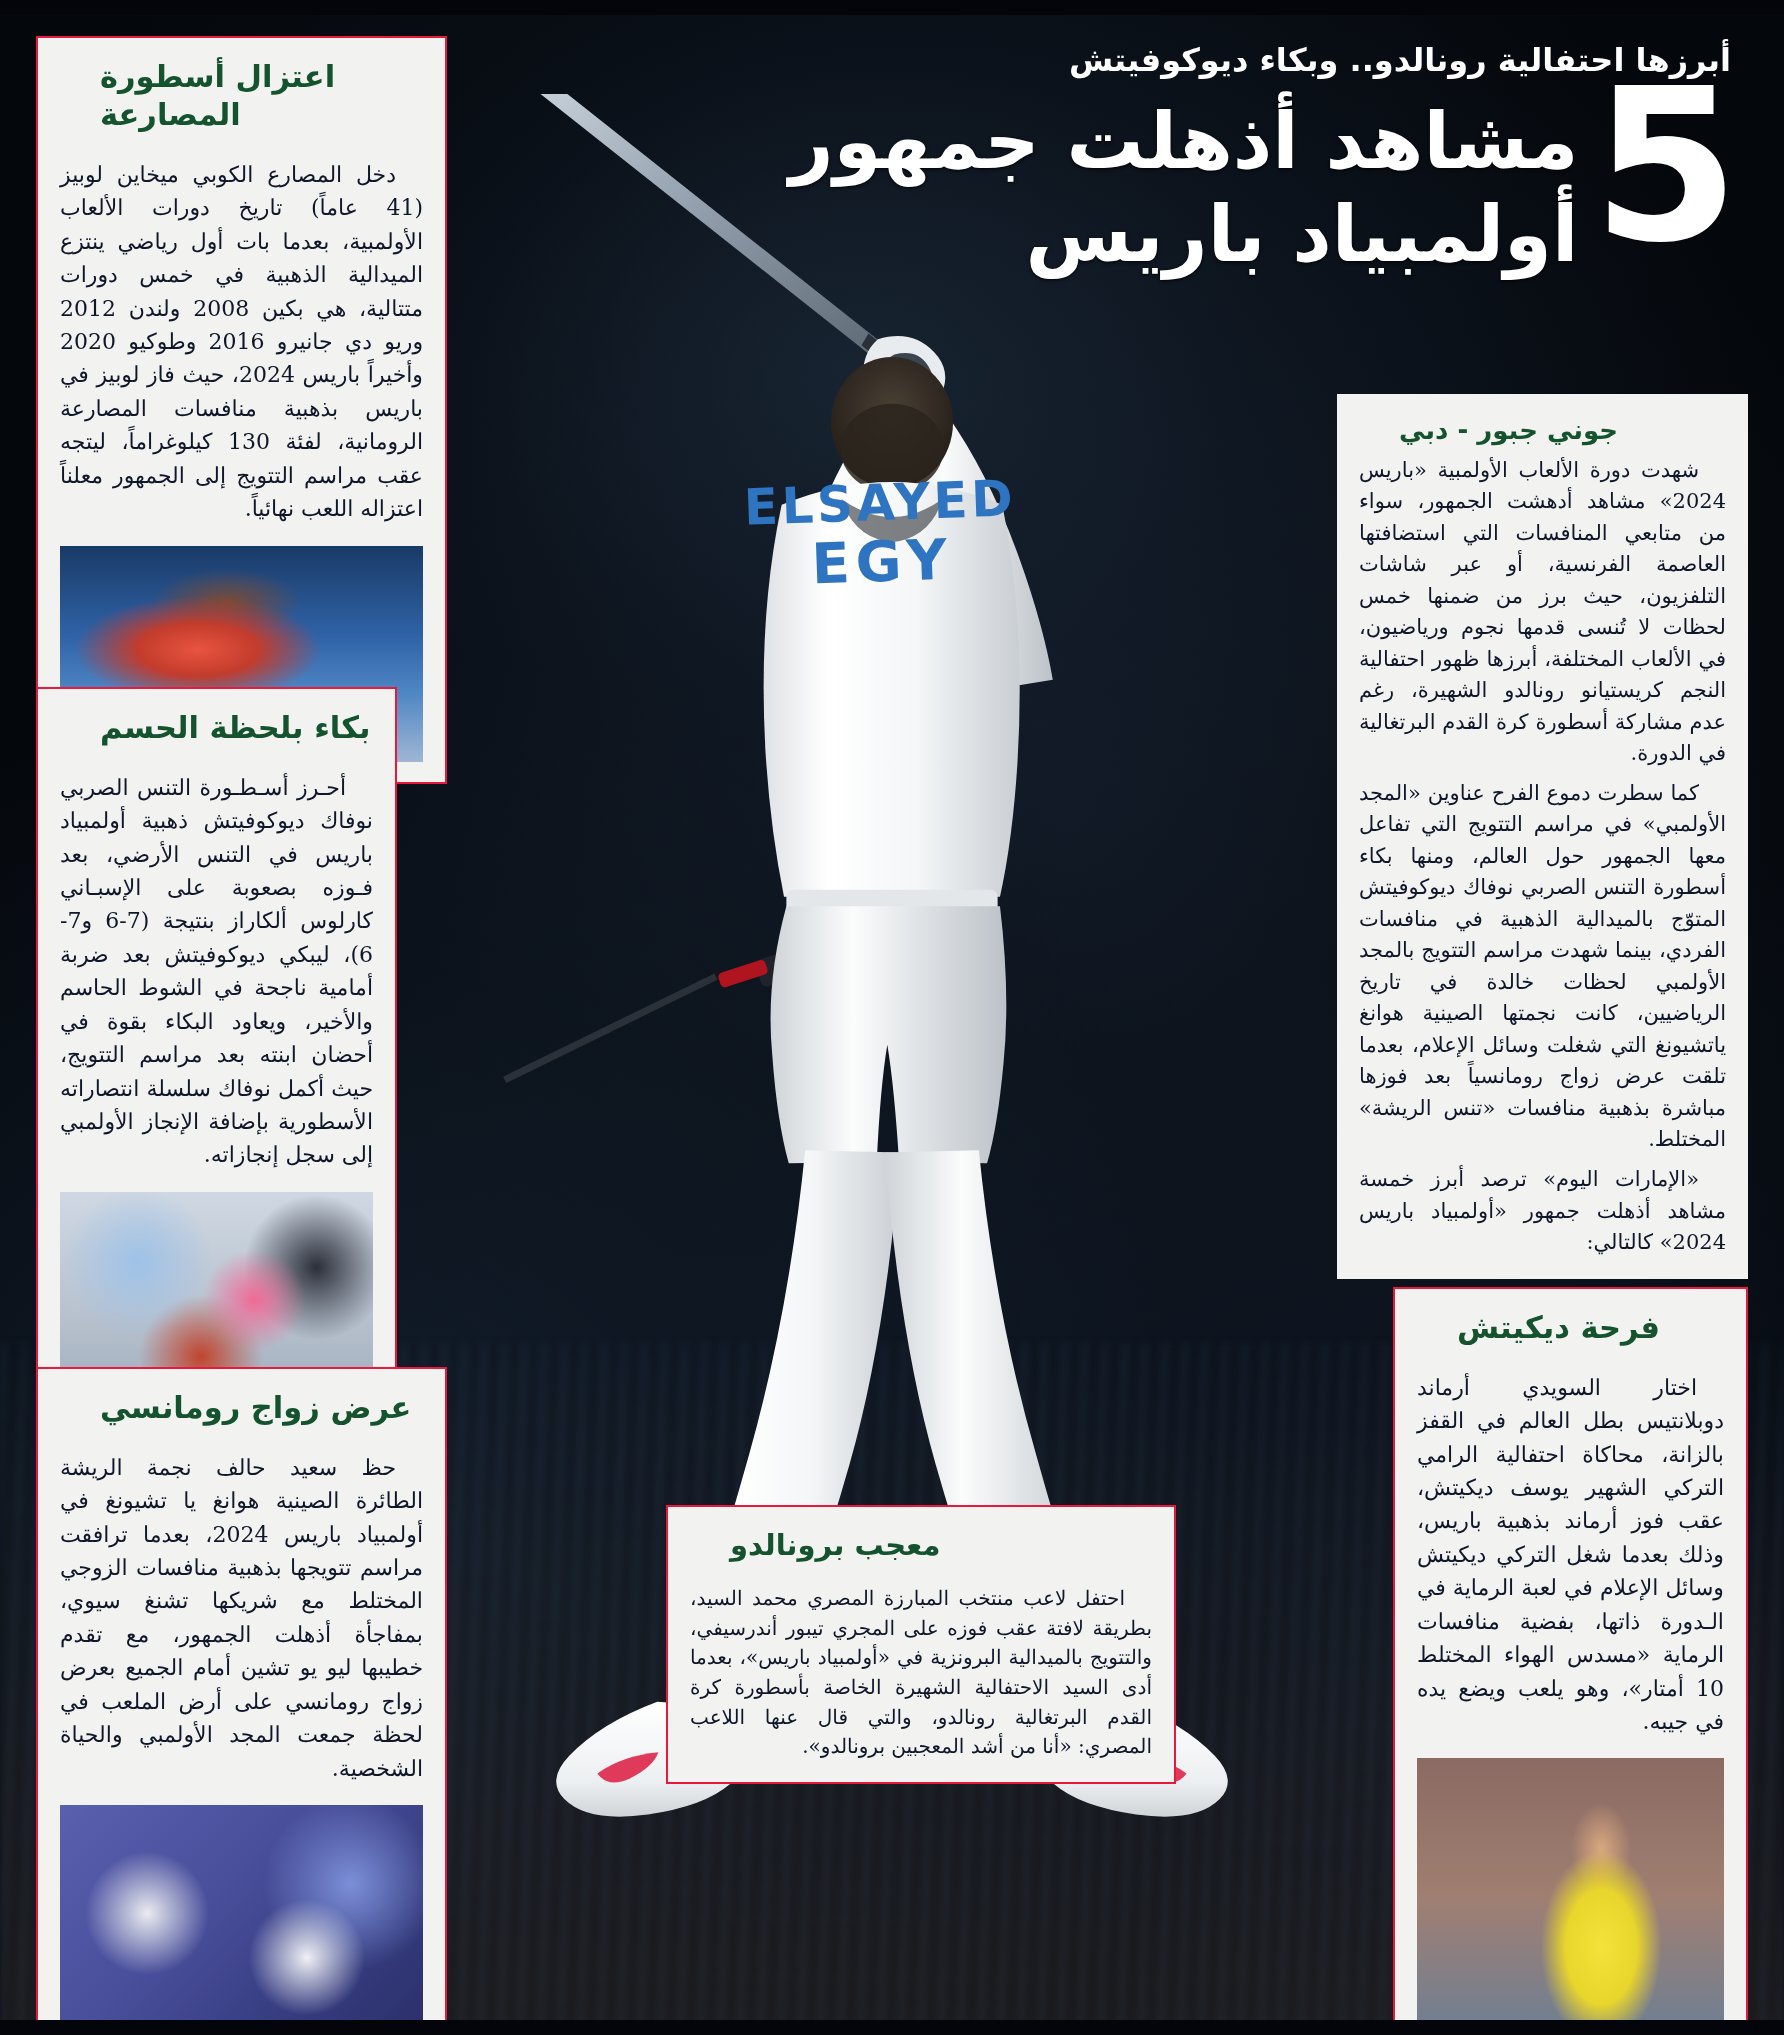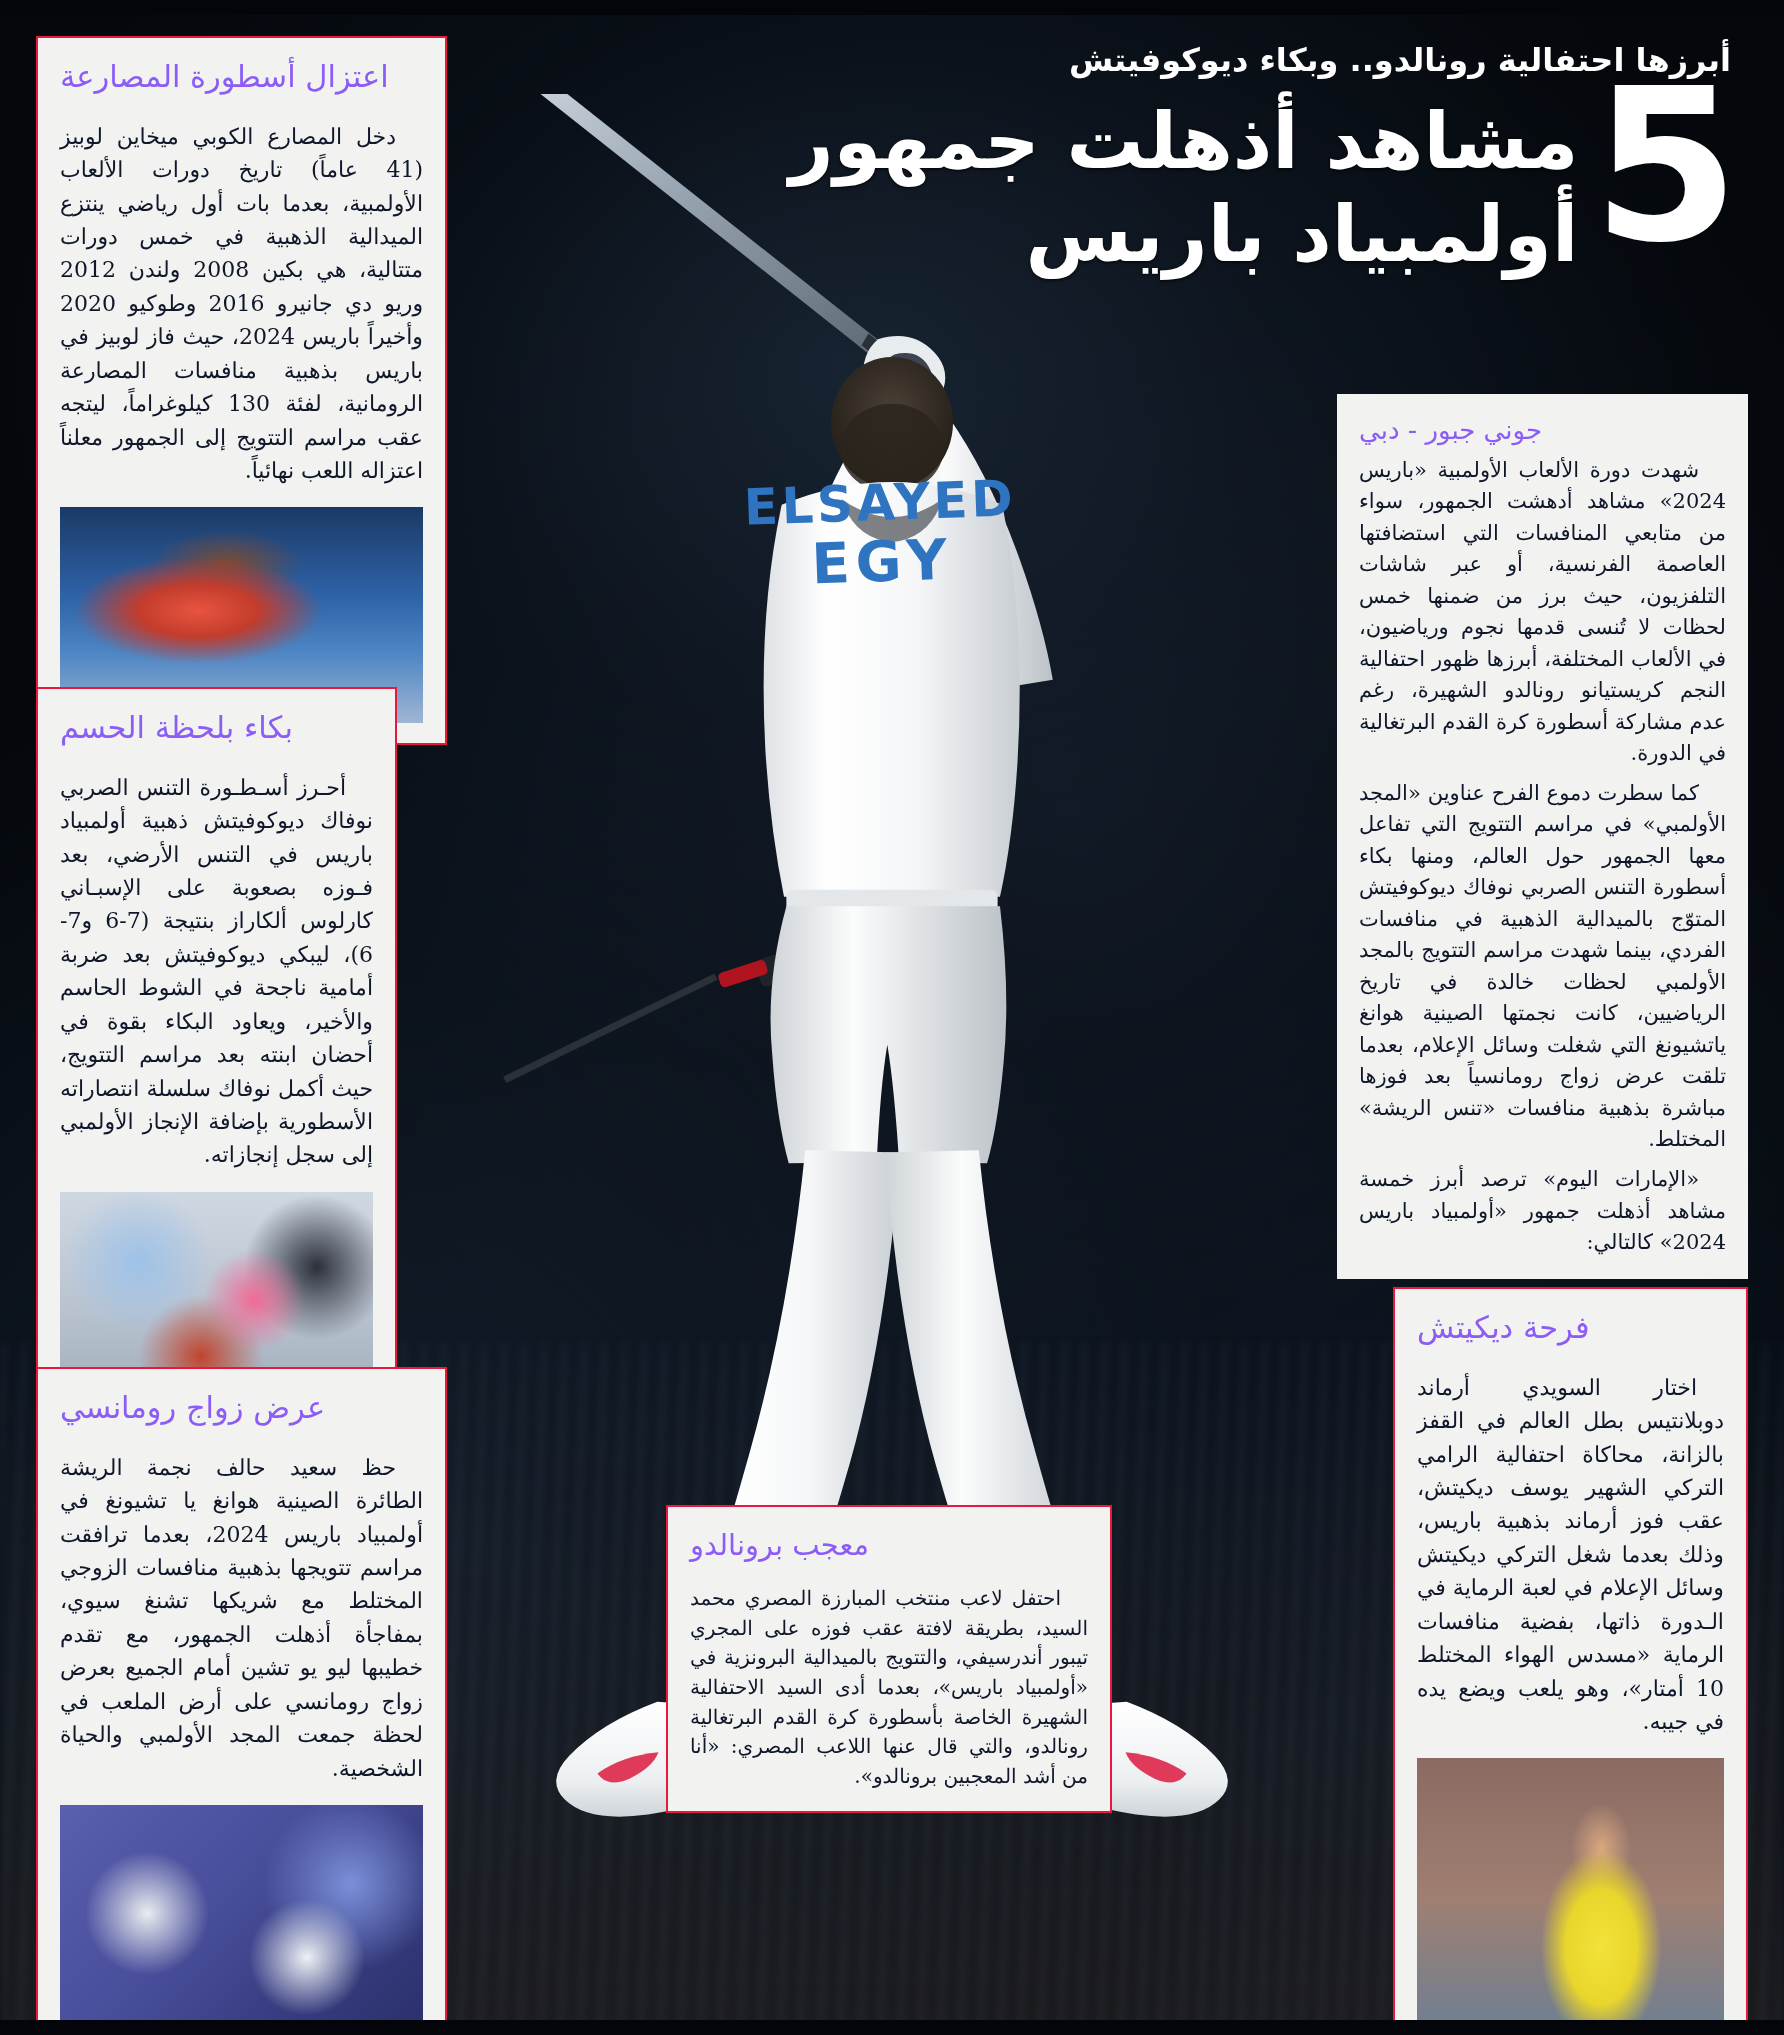--- a/index.html
+++ b/index.html
@@ -75,23 +75,24 @@
   .card {
     position: absolute;
     background: #f2f2f0;
     border: 2.9px solid #e8193c;
     padding: 20px 22px 20px 22px;
     z-index: 25;
     direction: rtl;
   }
   .card.no-border { border: none; }
   .card-title {
-    font-size: 30.5px; font-weight: 400; color: #8b5cf6;
+    font-size: 30.5px; font-weight: 700; color: #14532d;
     text-align: left; line-height: 1.25;
     margin-bottom: 23.5px;
+    margin-left: 40px;
   }
   .card-body {
     font-size: 22px; line-height: 1.52; color: #0f172a;
     text-align: justify; text-align-last: right;
     font-family: "DejaVu Serif", "Liberation Serif", serif;
     font-weight: 400;
   }
   .card-body p { margin-bottom: 8.2px; text-indent: 27px; }
   .card-body p:last-child { margin-bottom: 0; }
 
@@ -158,21 +159,21 @@
   }
   .jersey-text .l1 { font-size: 50px; display: block; }
   .jersey-text .l2 { font-size: 56px; display: block; margin-top: 3.5px; letter-spacing: 5.9px; }
 
   
   #card-wrestling   { left: 36px;  top: 36px;   width: 411px;  }
   #card-djokovic    { left: 36px;  top: 687px; width: 361px;  }
   #card-proposal    { left: 36px;  top: 1367px; width: 411px;  }
   #card-intro       { right: 36px; top: 394px;  width: 411px; border: none; background:#f2f2f0; }
   #card-dikec       { right: 36px; top: 1287px; width: 355px;  }
-  #card-ronaldo     { left: 666px; top: 1505px; width: 446px; }
+  #card-ronaldo     { left: 666px; top: 1505px; width: 510px; }
 
   #card-ronaldo .card-title { font-size: 29px; margin-bottom: 21px; }
   #card-ronaldo .card-body  { font-size: 20px; line-height: 1.48; }
 
   #card-intro .card-title {
     font-size: 26px; margin-bottom: 8.2px; text-align: left;
   }
   #card-intro .card-body { font-size: 21px; line-height: 1.5; }
 
   .card-photo-wrap { margin-top: 20px; }

